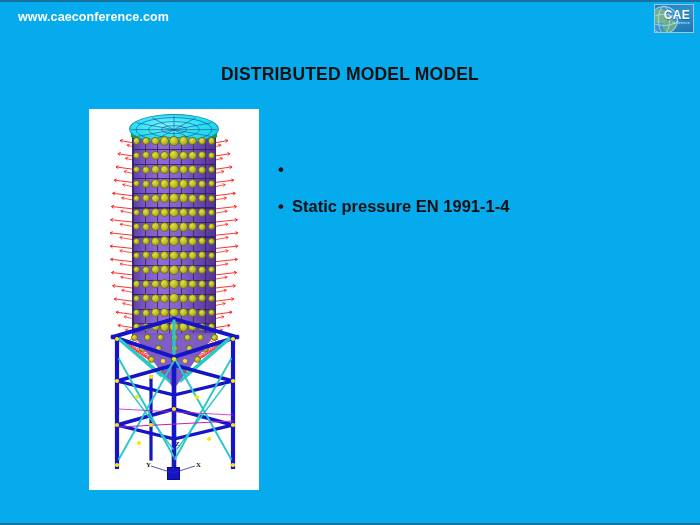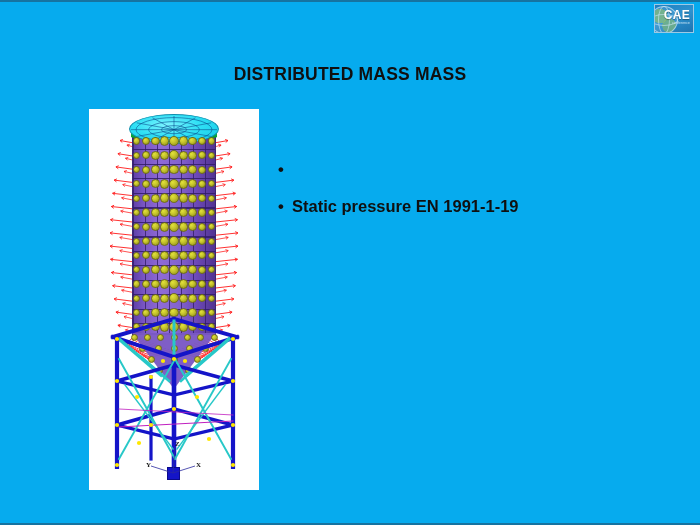--- a/index.html
+++ b/index.html
@@ -251,36 +251,37 @@
     background: #1414c8;
     border: 1px solid #0a0a8c;
     box-sizing: border-box;
   }
 </style>
 </head>
 <body>
 
 <div class="slide">
 
+  <div class="site-url">www.caeconference.com</div>
 
   <div class="logo">
     <div class="logo-globe"></div>
     <div class="logo-text">CAE</div>
     <div class="logo-sub">conference</div>
   </div>
 
-  <div class="slide-title">DISTRIBUTED MASS MASS</div>
+  <div class="slide-title">DISTRIBUTED MODEL MODEL</div>
 
   <div class="bullets">
     <div class="bullet">
       <span class="bullet-dot">•</span>
     </div>
     <div class="bullet">
       <span class="bullet-dot">•</span>
-      <span>Static pressure EN 1991-1-19</span>
+      <span>Static pressure EN 1991-1-4</span>
     </div>
   </div>
 
   <div class="fea-panel">
     <div class="fea-stage">
 
       <svg class="arrows" viewBox="0 0 170 381">
         <g id="arrow-layer" stroke="#FF1A1A" stroke-width="1" fill="none">
             <path d="M45 34 L31 31.5 M31 31.5 L33.80249569975352 30.429477766292077 M31 31.5 L33.25877380800335 33.47432036009308" stroke="#FF1A1A" stroke-width="0.9" fill="none"></path>
             <path d="M125 34 L139 31.5 M139 31.5 L136.74122619199665 33.47432036009308 M139 31.5 L136.19750430024646 30.429477766292077" stroke="#FF1A1A" stroke-width="0.9" fill="none"></path>

